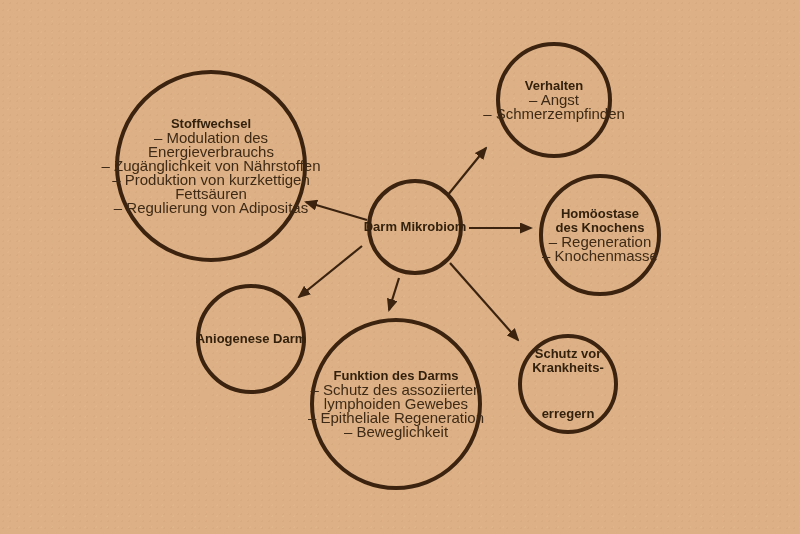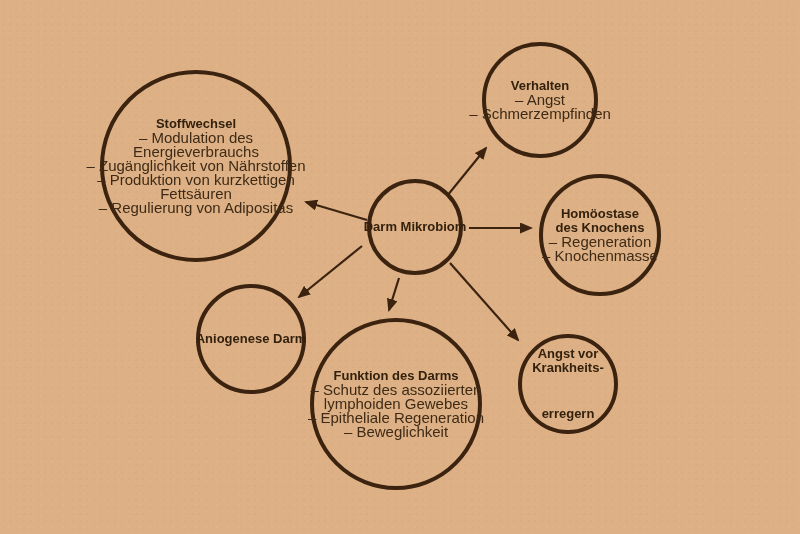--- a/index.html
+++ b/index.html
@@ -68,32 +68,32 @@
       <line x1="469" y1="228" x2="531" y2="228" stroke="#3b2310" stroke-width="2.2" marker-end="url(#arrowhead)"></line>
       <line x1="362" y1="246" x2="299" y2="297" stroke="#3b2310" stroke-width="2.2" marker-end="url(#arrowhead)"></line>
       <line x1="399" y1="278" x2="389" y2="310" stroke="#3b2310" stroke-width="2.2" marker-end="url(#arrowhead)"></line>
       <line x1="450" y1="263" x2="518" y2="340" stroke="#3b2310" stroke-width="2.2" marker-end="url(#arrowhead)"></line>
     </svg>
 <div class="node" style="left: 367px; top: 179px; width: 96px; height: 96px; border: 4px solid rgb(59, 35, 16);">
       <div class="node-text">
         <div class="t" style="color: rgb(51, 33, 14);">Darm Mikrobiom</div>
       </div>
     </div>
-    <div class="node" style="left: 100px; top: 70px; width: 192px; height: 192px; border: 4px solid rgb(59, 35, 16);">
+    <div class="node" style="left: 115px; top: 70px; width: 192px; height: 192px; border: 4px solid rgb(59, 35, 16);">
       <div class="node-text">
         <div class="t" style="color: rgb(51, 33, 14);">Stoffwechsel</div>
         <div class="d" style="color: rgb(62, 42, 22);">– Modulation des</div>
         <div class="d" style="color: rgb(62, 42, 22);">Energieverbrauchs</div>
         <div class="d" style="color: rgb(62, 42, 22);">– Zugänglichkeit von Nährstoffen</div>
         <div class="d" style="color: rgb(62, 42, 22);">– Produktion von kurzkettigen</div>
         <div class="d" style="color: rgb(62, 42, 22);">Fettsäuren</div>
         <div class="d" style="color: rgb(62, 42, 22);">– Regulierung von Adipositas</div>
       </div>
     </div>
-    <div class="node" style="left: 482px; top: 42px; width: 116px; height: 116px; border: 4px solid rgb(59, 35, 16);">
+    <div class="node" style="left: 496px; top: 42px; width: 116px; height: 116px; border: 4px solid rgb(59, 35, 16);">
       <div class="node-text">
         <div class="t" style="color: rgb(51, 33, 14);">Verhalten</div>
         <div class="d" style="color: rgb(62, 42, 22);">– Angst</div>
         <div class="d" style="color: rgb(62, 42, 22);">– Schmerzempfinden</div>
       </div>
     </div>
     <div class="node" style="left: 539px; top: 174px; width: 122px; height: 122px; border: 4px solid rgb(59, 35, 16);">
       <div class="node-text">
         <div class="t" style="color: rgb(51, 33, 14);">Homöostase</div>
         <div class="t" style="color: rgb(51, 33, 14);">des Knochens</div>
@@ -110,18 +110,18 @@
       <div class="node-text">
         <div class="t" style="color: rgb(51, 33, 14);">Funktion des Darms</div>
         <div class="d" style="color: rgb(62, 42, 22);">– Schutz des assoziierten</div>
         <div class="d" style="color: rgb(62, 42, 22);">lymphoiden Gewebes</div>
         <div class="d" style="color: rgb(62, 42, 22);">– Epitheliale Regeneration</div>
         <div class="d" style="color: rgb(62, 42, 22);">– Beweglichkeit</div>
       </div>
     </div>
     <div class="node" style="left: 518px; top: 334px; width: 100px; height: 100px; border: 4px solid rgb(59, 35, 16);">
       <div class="node-text">
-        <div class="t" style="color: rgb(51, 33, 14);">Angst vor</div>
+        <div class="t" style="color: rgb(51, 33, 14);">Schutz vor</div>
         <div class="t" style="color: rgb(51, 33, 14);">Krankheits-</div>
         <div class="t" style="color: rgb(51, 33, 14); margin-top: 32px;">erregern</div>
       </div>
     </div>
   </div>
 
 </body></html>

